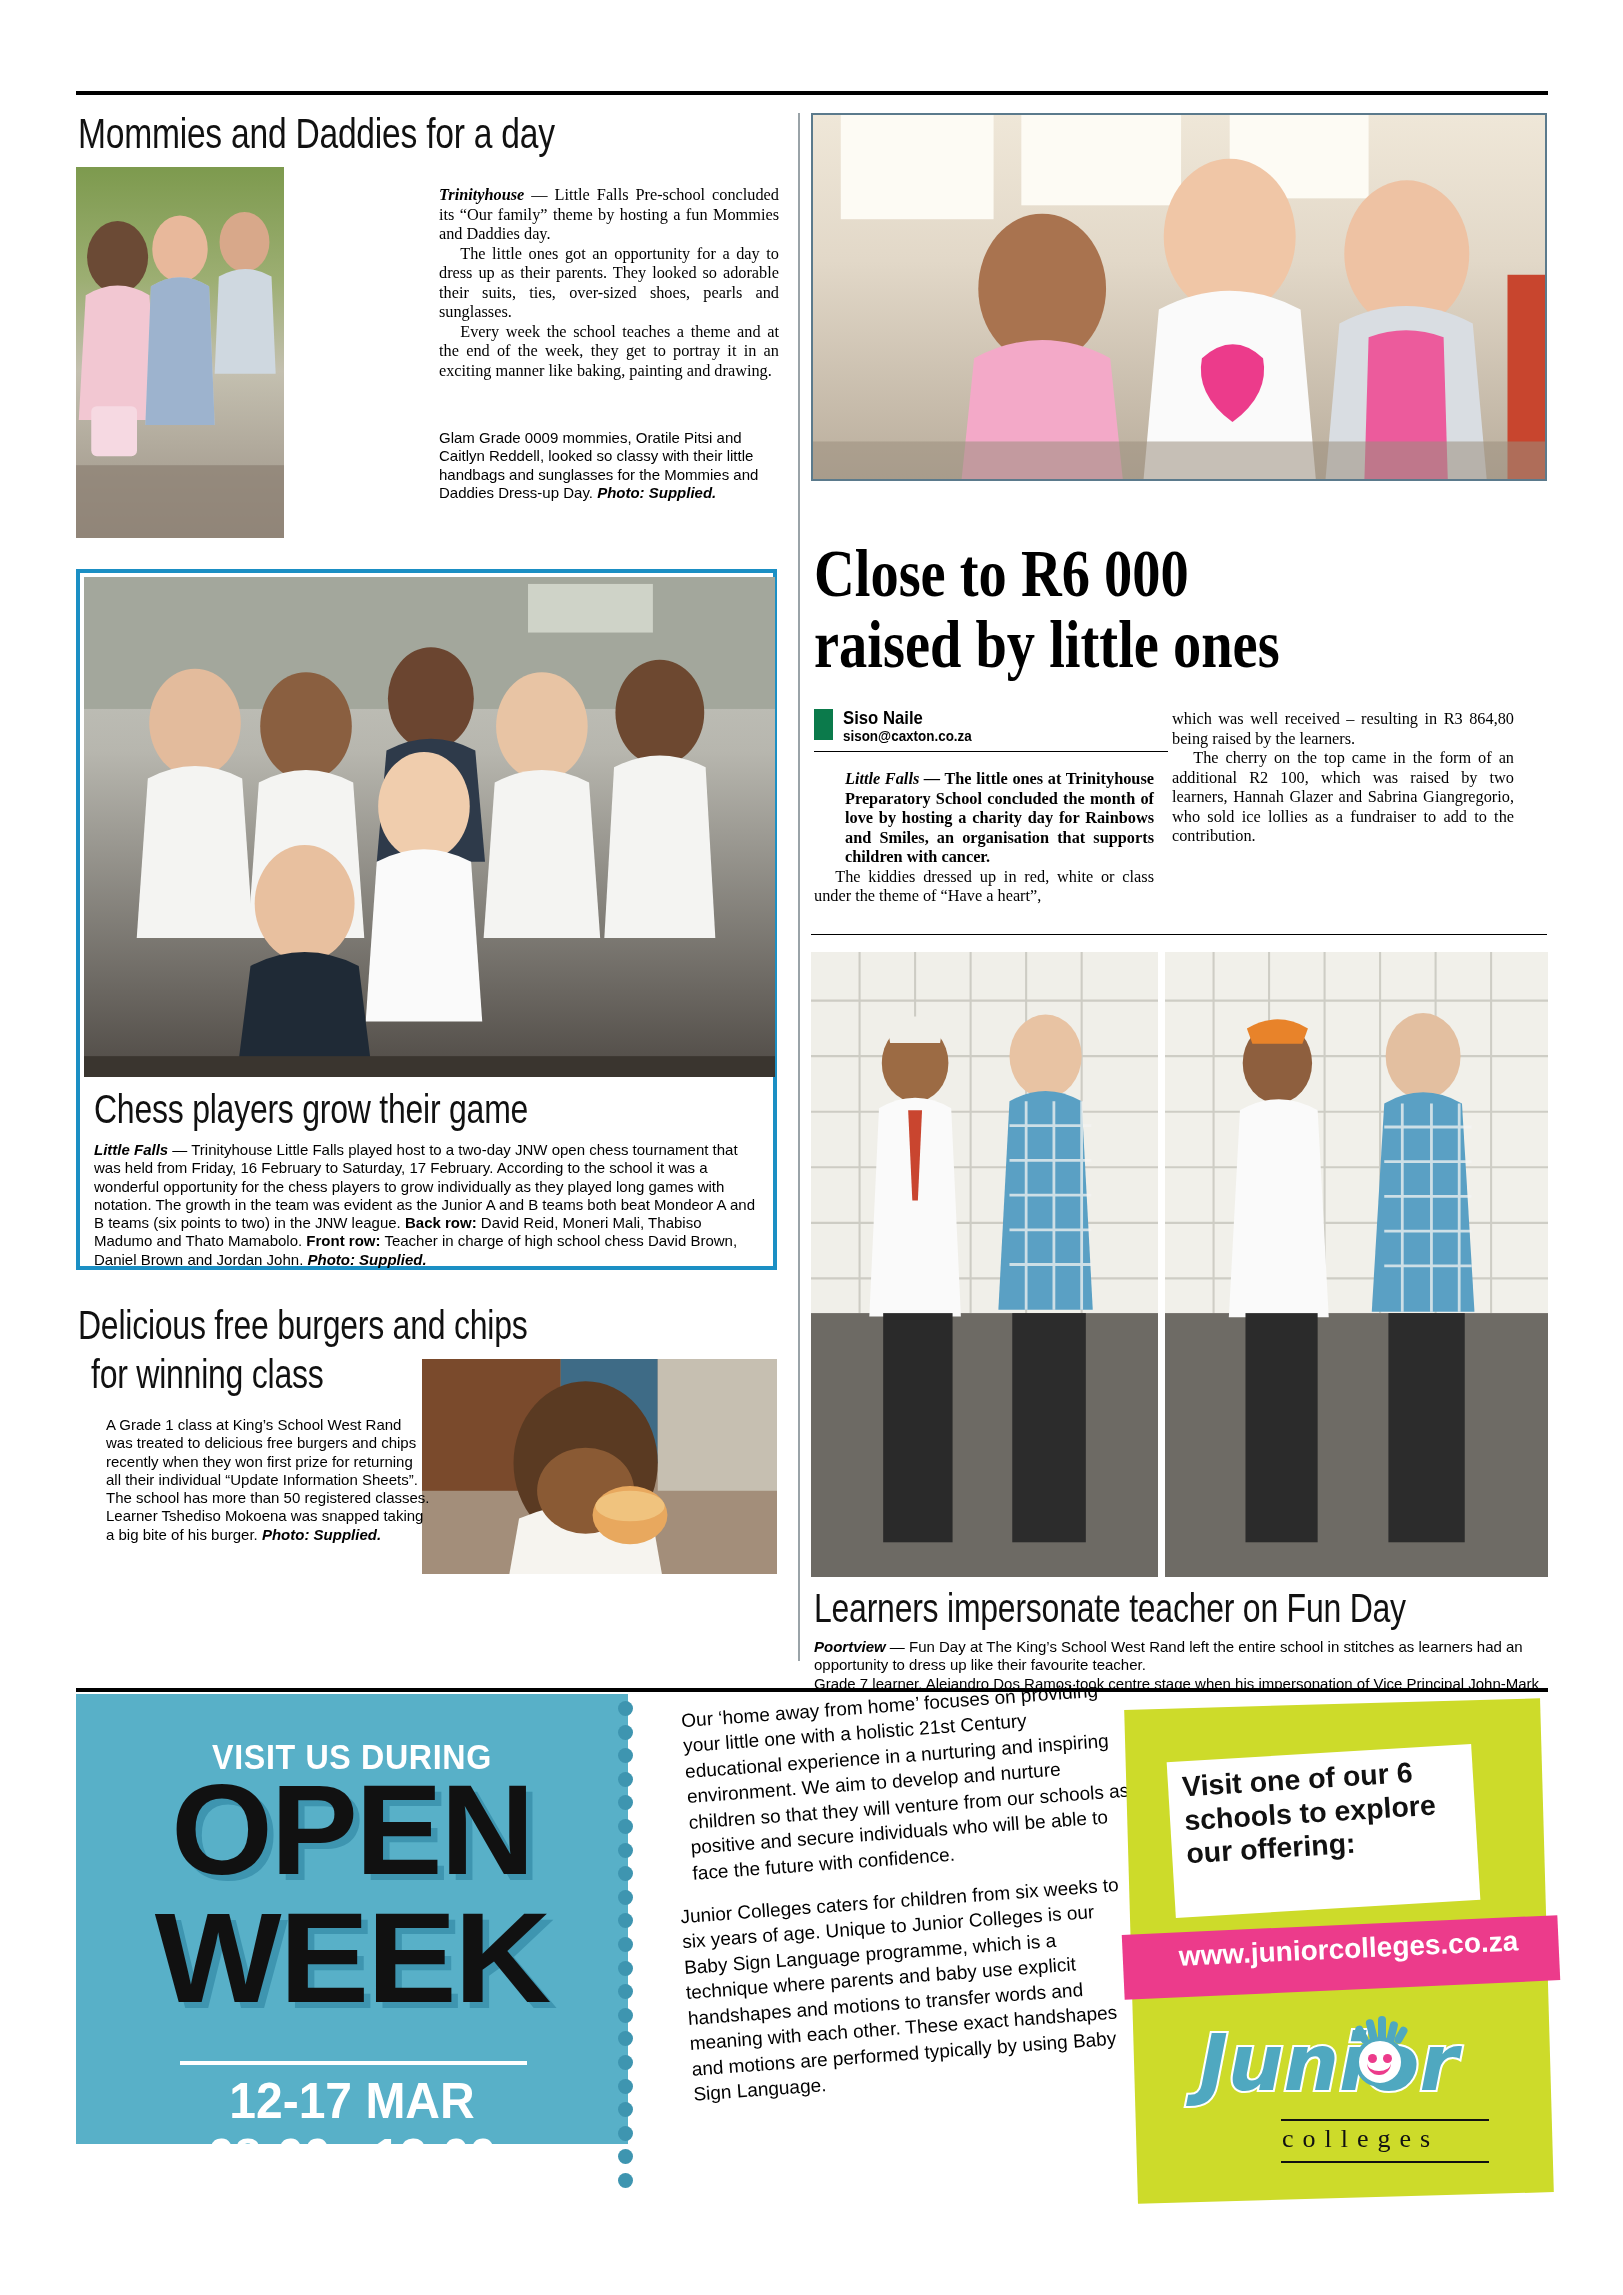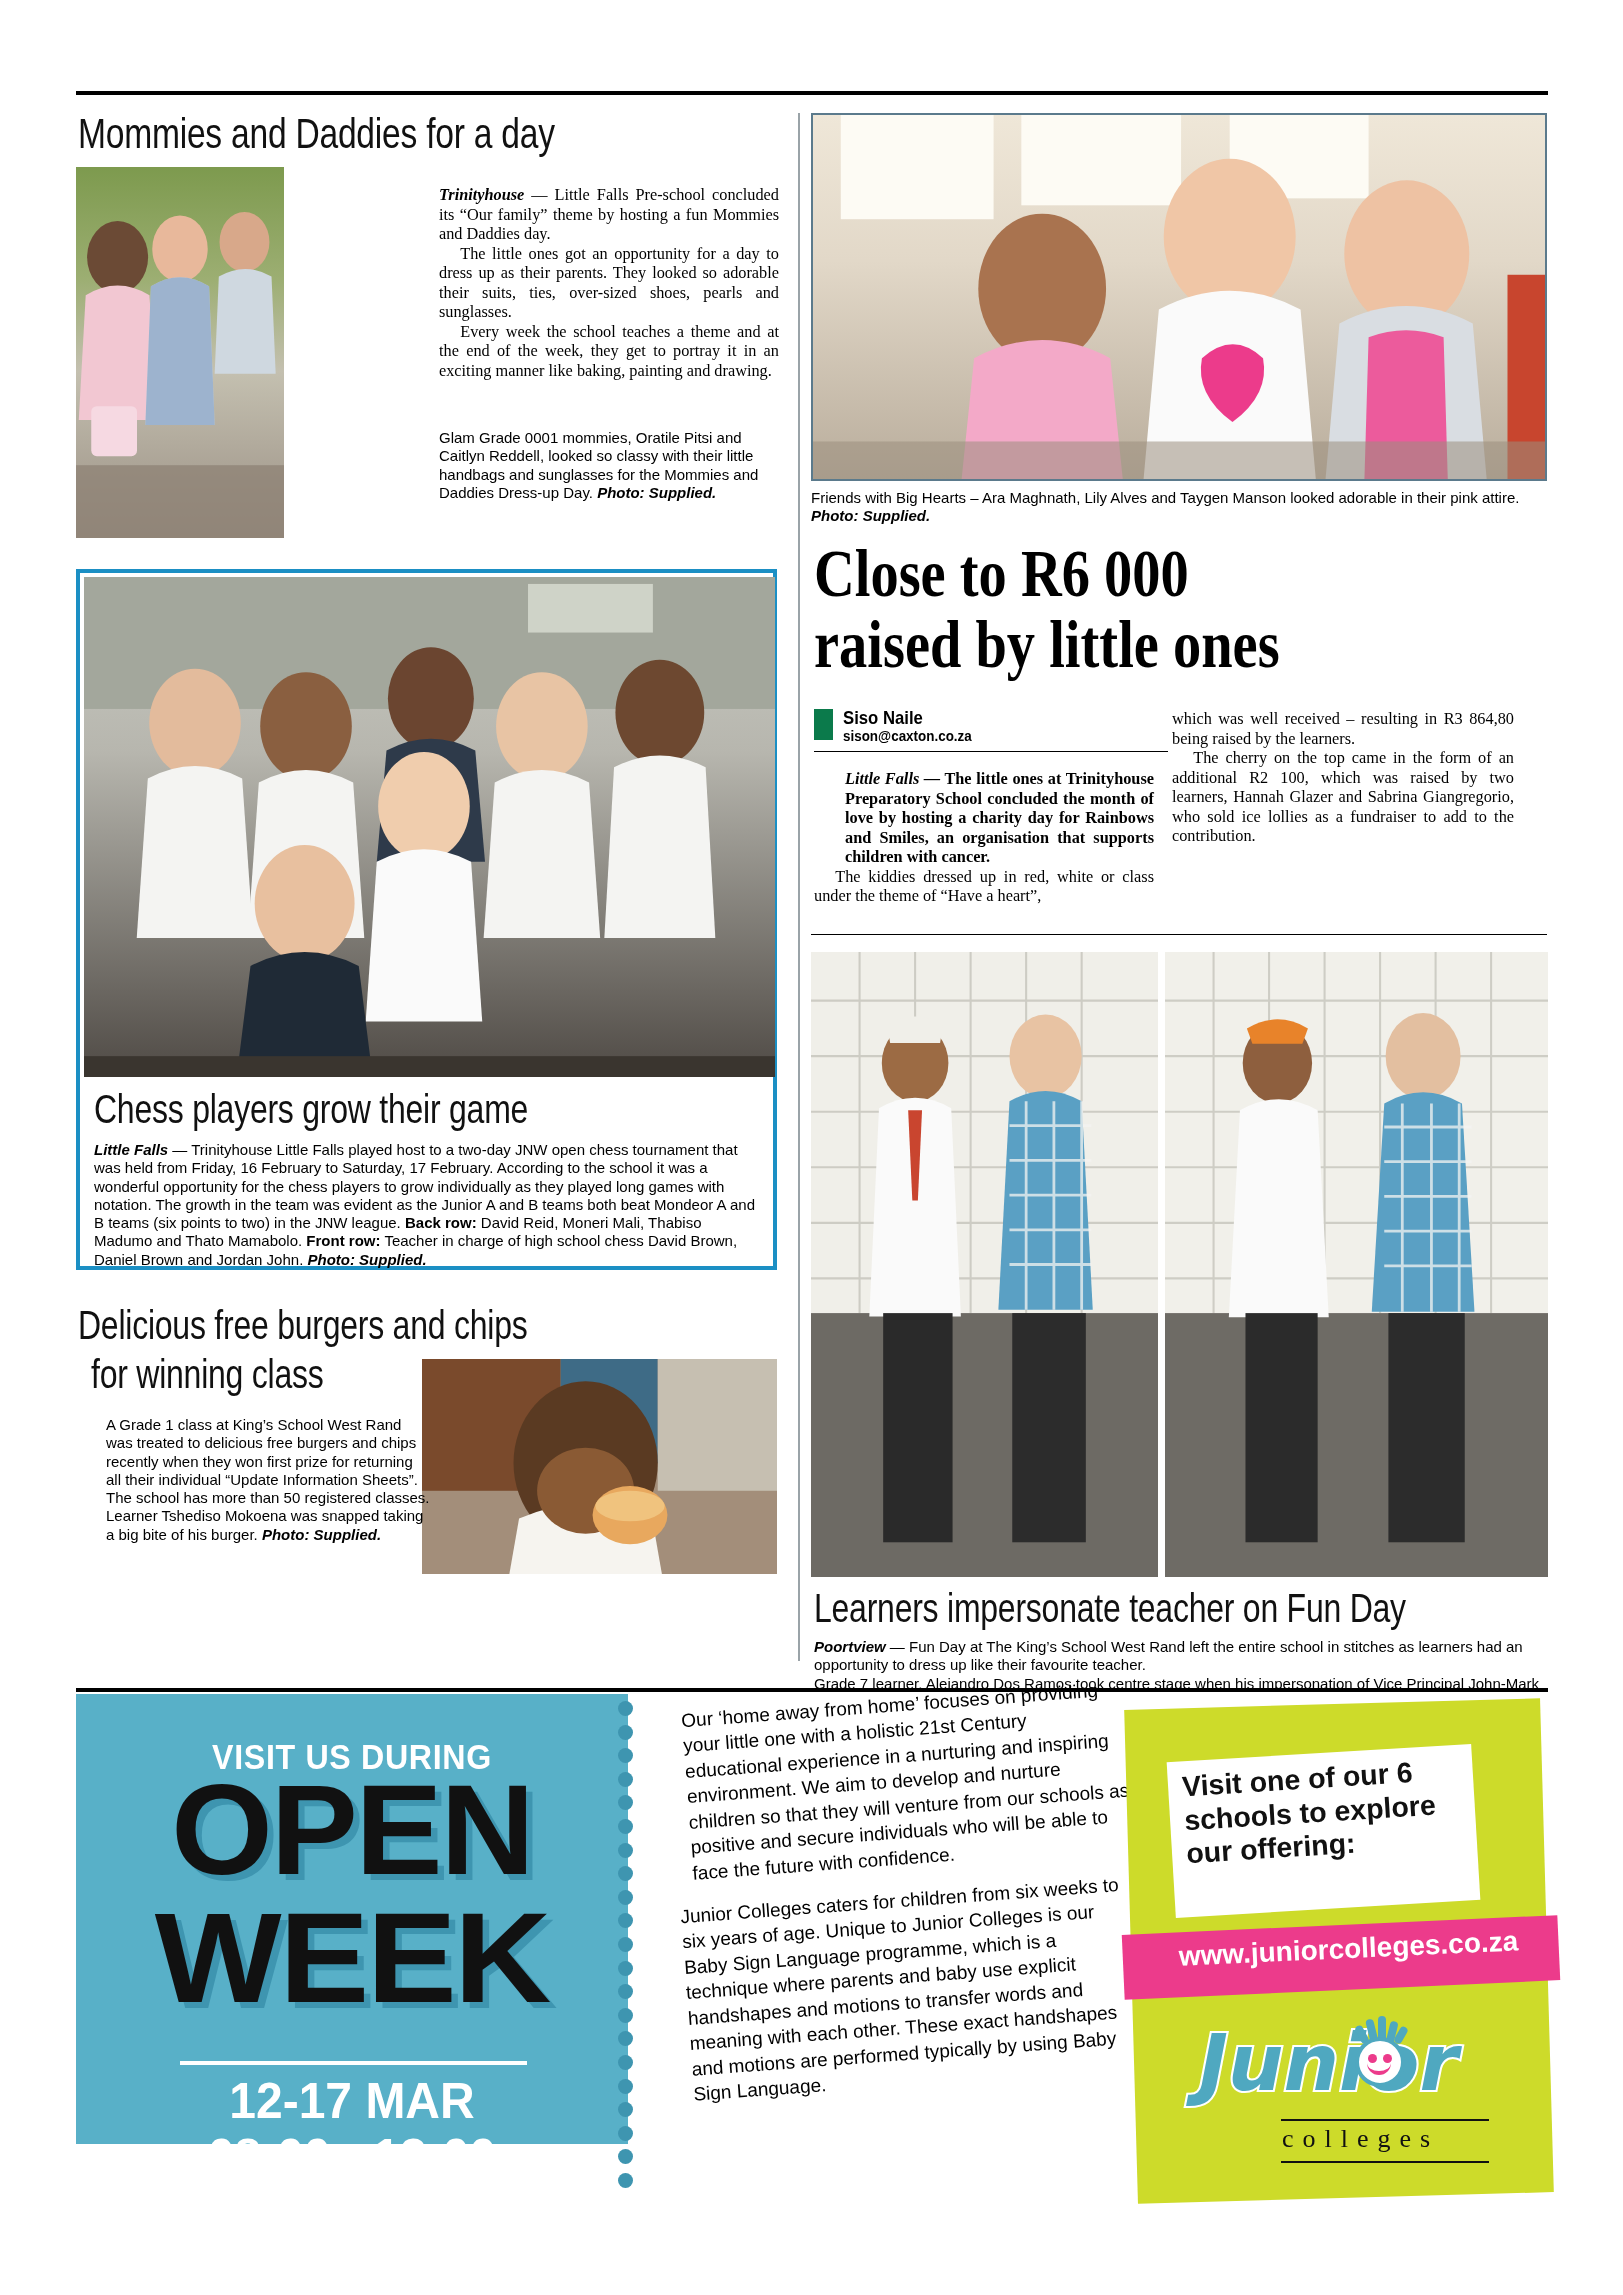--- a/index.html
+++ b/index.html
@@ -190,21 +190,21 @@
     </svg>
   </div>
 
   <div class="body-serif" id="a1-text">
     <p class="first"><span class="dl">Trinityhouse</span><span> — Little Falls Pre-school concluded its “Our family” theme by hosting a fun Mommies and Daddies day.</span></p>
     <p>The little ones got an opportunity for a day to dress up as their parents. They looked so adorable their suits, ties, over-sized shoes, pearls and sunglasses.</p>
     <p>Every week the school teaches a theme and at the end of the week, they get to portray it in an exciting manner like baking, painting and drawing.</p>
   </div>
 
   <div class="cap" id="a1-cap">
-    <span>Glam Grade 0001 mommies, Oratile Pitsi and Caitlyn Reddell, looked so classy with their little handbags and sunglasses for the Mommies and Daddies Dress-up Day.</span>
+    <span>Glam Grade 0009 mommies, Oratile Pitsi and Caitlyn Reddell, looked so classy with their little handbags and sunglasses for the Mommies and Daddies Dress-up Day.</span>
     <i>Photo: Supplied.</i>
   </div>
 
   <div class="photo" id="tr-photo">
     <svg width="732" height="364" viewBox="0 0 1054 524" preserveAspectRatio="none">
       <defs>
         <linearGradient id="g2" x1="0" y1="0" x2="0" y2="1">
           <stop offset="0%" stop-color="#efe7d8"></stop>
             <stop offset="40%" stop-color="#e2d8c8"></stop>
           <stop offset="100%" stop-color="#b9ad9c"></stop>
@@ -220,24 +220,20 @@
       <path d="M498 280 q102 -54 204 0 l22 244 -248 0z" fill="#fafafa"></path>
       <path d="M560 350 q45 -40 88 0 q10 52 -44 92 q-54 -40 -44 -92z" fill="#ec3b8b"></path>
       <ellipse cx="855" cy="200" rx="90" ry="106" fill="#eec2a3"></ellipse>
       <path d="M758 300 q96 -50 192 0 l20 224 -232 0z" fill="#d9dde2"></path>
       <path d="M800 320 q54 -20 108 0 l6 204 -120 0z" fill="#ec5b9c"></path>
       <rect x="1000" y="230" width="54" height="294" fill="#c8452e"></rect>
       <rect x="0" y="470" width="1054" height="54" fill="#9b8e7d" opacity=".55"></rect>
     </svg>
   </div>
 
-  <div class="cap" id="tr-cap">
-    <span>Friends with Big Hearts – Ara Maghnath, Lily Alves and Taygen Manson looked adorable in their pink attire.</span>
-    <i>Photo: Supplied.</i>
-  </div>
 
   <div id="a2-title">
     <div>Close to R6 000</div>
     <div>raised by little ones</div>
   </div>
 
   <div id="a2-byline">
     <span class="byline-sq"></span>
     <span class="byline-name">Siso Naile</span>
     <span class="byline-mail">sison@caxton.co.za</span>

